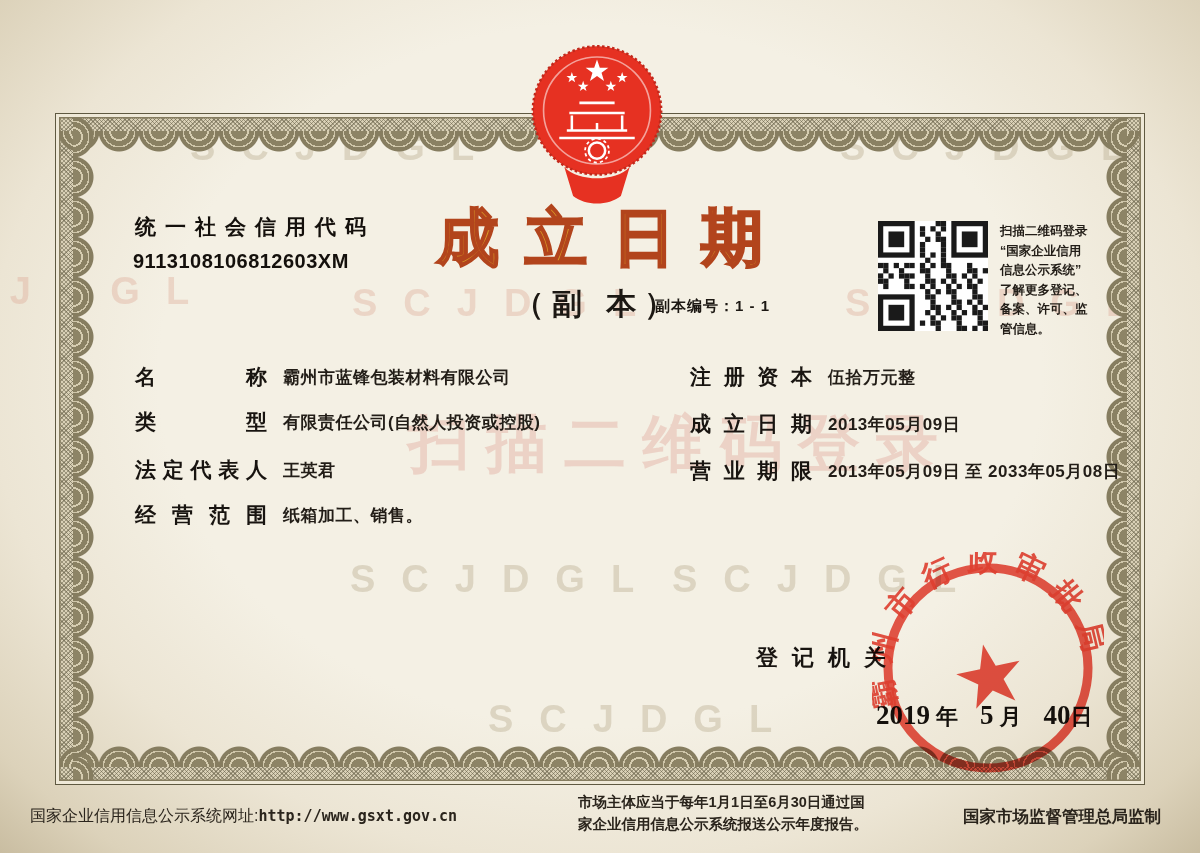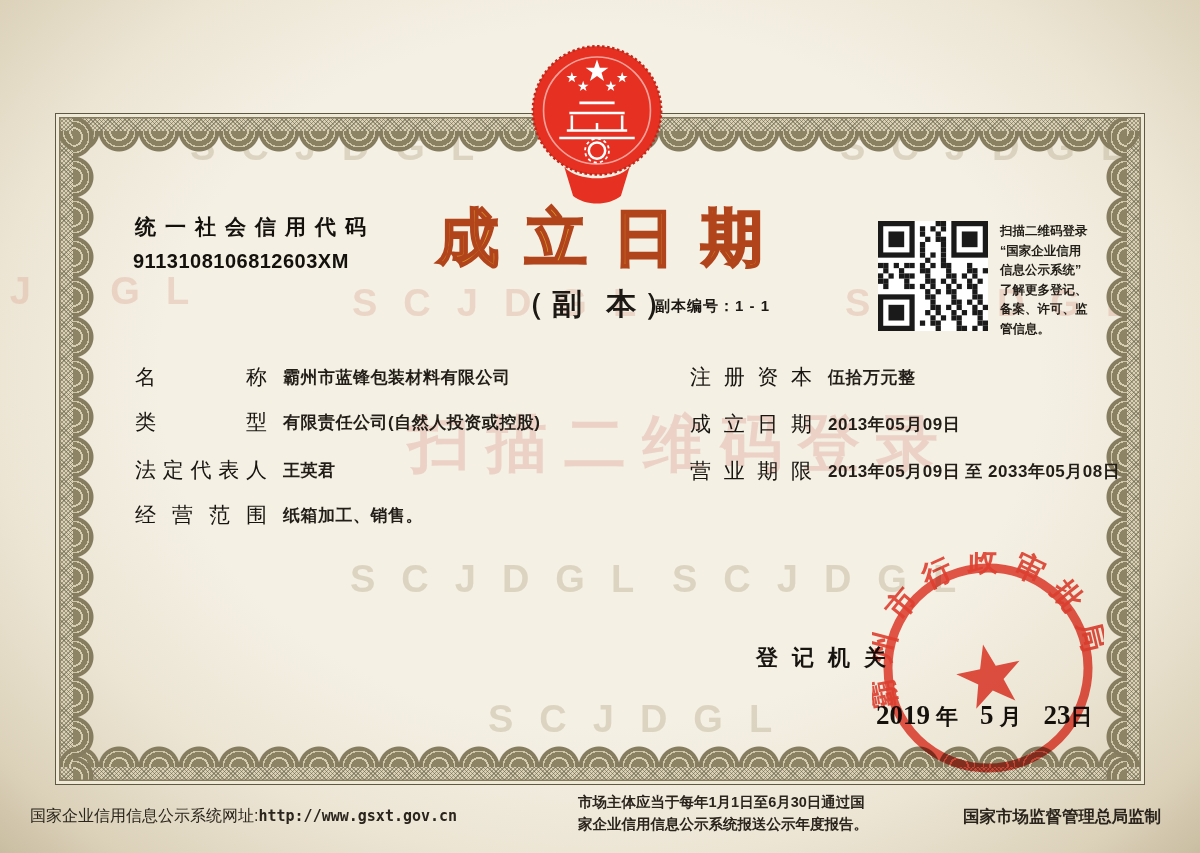--- a/index.html
+++ b/index.html
@@ -46,21 +46,21 @@
       font-size:62px;font-weight:bold;letter-spacing:26px;color:#d89a27;
       -webkit-text-stroke:2.2px #b2441c;text-indent:26px;}
   .doc-subtitle{left:514px;top:284px;font-size:30px;font-weight:bold;letter-spacing:8px;color:#1c1813;z-index:3;}
   .copy-number{left:655px;top:297px;font-size:15px;font-weight:bold;color:#1c1813;letter-spacing:1px;z-index:3;}
   .qr-box{left:878px;top:221px;width:110px;height:110px;z-index:3;background:#fdfdfb;}
   .qr-caption{left:1000px;top:222px;width:112px;z-index:3;font-size:12.5px;font-weight:bold;
       color:#221d17;line-height:19.5px;}
   
   .row{position:absolute;z-index:3;white-space:nowrap;}
   .jlabel{display:inline-block;text-align:justify;text-align-last:justify;
-      font-size:21px;font-weight:normal;color:#181410;vertical-align:top;}
+      font-size:21px;font-weight:bold;color:#181410;vertical-align:top;}
   .jlabel.w-left{width:132px;}
   .jlabel.w-right{width:122px;}
   .fval{display:inline-block;font-size:17px;font-weight:bold;color:#221d17;vertical-align:top;
       margin-left:16px;padding-top:3px;letter-spacing:.5px;}
   .fval.wrap{white-space:normal;width:300px;line-height:27px;}
   
   .authority{left:756px;top:643px;font-size:22px;font-weight:bold;letter-spacing:14px;color:#181410;z-index:3;}
   .issue-date{left:876px;top:700px;z-index:4;color:#14100c;font-weight:bold;white-space:nowrap;}
   .issue-date .num{font-family:"Liberation Serif",serif;font-size:27px;}
   .issue-date .unit{font-size:22px;}
@@ -278,21 +278,21 @@
   </div>
   <div class="row" style="left:690px;top:410px;">
     <span class="jlabel w-right">成立日期</span><span class="fval">2013年05月09日</span>
   </div>
   <div class="row" style="left:690px;top:457px;">
     <span class="jlabel w-right">营业期限</span><span class="fval">2013年05月09日 至 2033年05月08日</span>
   </div>
 
   <div class="abs authority">登记机关</div>
   <div class="abs issue-date">
-    <span class="num">2019</span><span class="unit g1">年</span><span class="num g2">5</span><span class="unit g1">月</span><span class="num g2">23</span><span class="unit">日</span>
+    <span class="num">2019</span><span class="unit g1">年</span><span class="num g2">5</span><span class="unit g1">月</span><span class="num g2">40</span><span class="unit">日</span>
   </div>
 
   <svg class="abs stamp" viewBox="0 0 232 232">
     <g transform="rotate(-12 116 116)">
       <circle cx="116" cy="116" r="100" fill="none" stroke="#e63122" stroke-width="9" opacity=".88"></circle>
       <polygon points="0,-10 2.35,-3.09 9.51,-3.09 3.8,1.18 5.88,8.09 0,3.8 -5.88,8.09 -3.8,1.18 -9.51,-3.09 -2.35,-3.09" transform="translate(116,126) scale(3.4)" fill="#e63122" opacity=".9"></polygon>
       <path id="stamparc" d="M 36 172 A 97.6 97.6 0 1 1 196 172" fill="none"></path>
       <text font-size="30" font-weight="bold" fill="#e63122" opacity=".9" letter-spacing="13">
         <textPath href="#stamparc" startOffset="50%" text-anchor="middle">霸州市行政审批局</textPath>
       </text>

